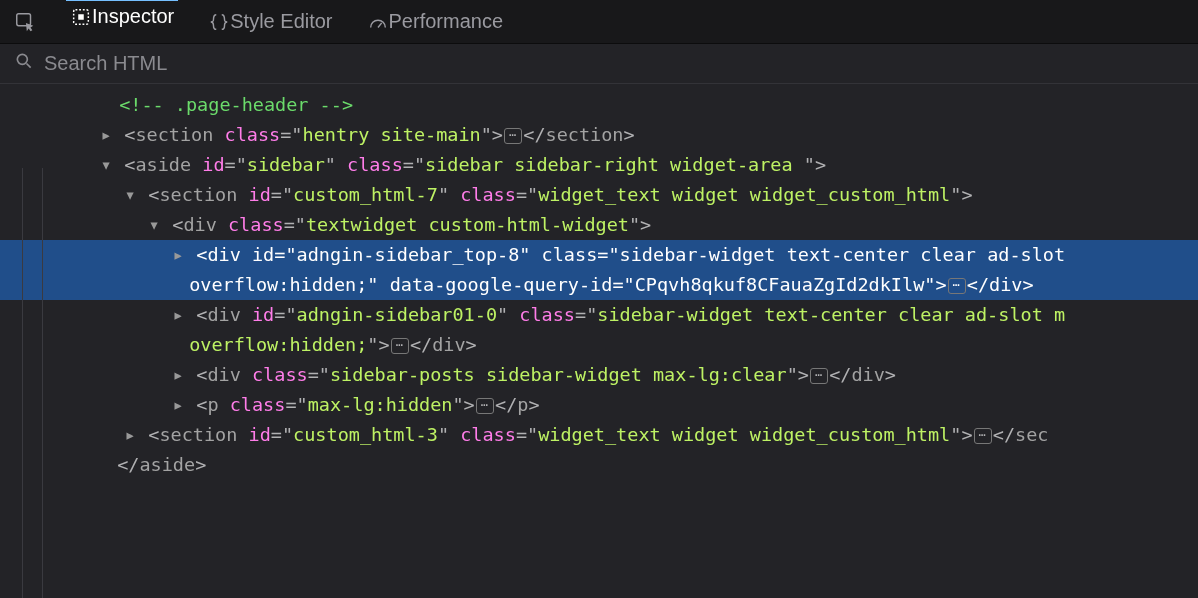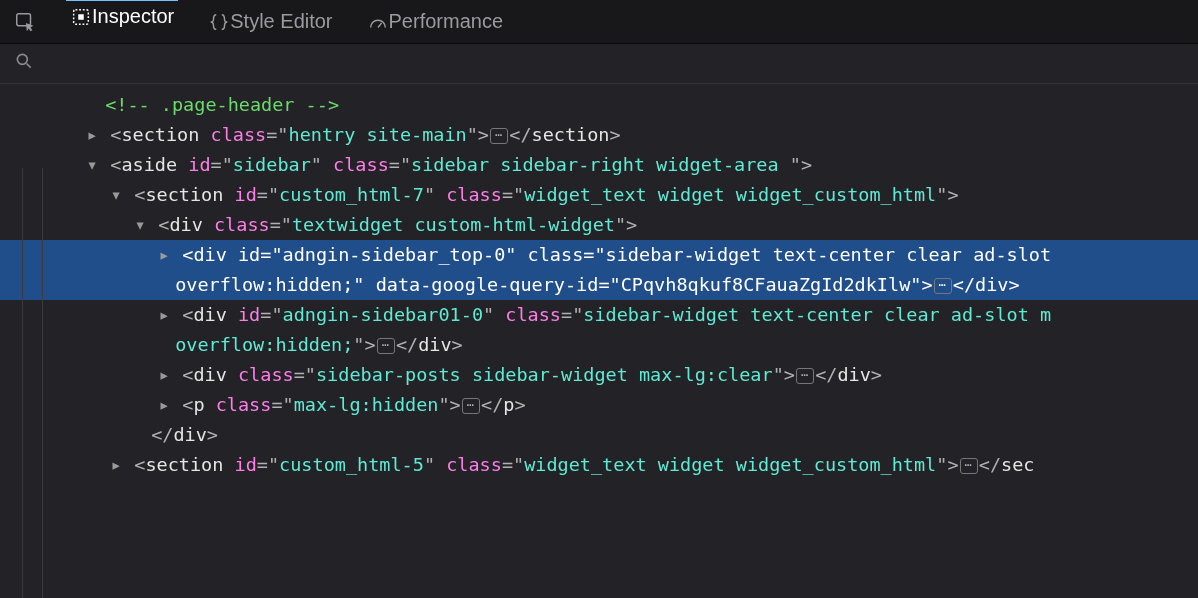--- a/index.html
+++ b/index.html
@@ -66,39 +66,39 @@
 
   .tree {
     padding-top: 6px;
     line-height: 30px;
     white-space: nowrap;
     font-family: Menlo, Consolas, monospace;
     font-size: 18.5px;
   }
   .row {
     display: block;
-    padding-left: 4px;
+    padding-left: 18px;
   }
   .row.selected {
     background: #204e8a;
     color: #fff;
   }
   .row.selected .tag, .row.selected .attr-name, .row.selected .attr-val, .row.selected .punc, .row.selected .ellipsis { color: #fff; }
   .twisty {
     display: inline-block;
     width: 14px;
     text-align: center;
     color: #999;
     cursor: pointer;
     user-select: none;
   }
   .punc { color: #b1b1b3; }
-  .tag { color: #e5e5e5; }
+  .tag { color: #a3a3a3; }
   .attr-name { color: #ff7de9; }
-  .attr-val { color: #5eead4; }
+  .attr-val { color: #bef264; }
   .comment { color: #6bdb6b; }
   .ellipsis {
     display: inline-block;
     border: 1px solid #777;
     border-radius: 3px;
     font-size: 12px;
     line-height: 12px;
     padding: 0 4px 2px;
     vertical-align: middle;
     color: #b1b1b3;
@@ -164,20 +164,21 @@
   </span>
 </div>
 
 <div class="searchbar">
   <span>
     <svg viewBox="0 0 24 24">
         <circle cx="10" cy="10" r="6"></circle>
         <path d="M15 15 l5 5"></path>
       </svg>
   </span>
+  <input type="text" placeholder="Search HTML" style="">
 </div>
 
 <div class="tree-wrap">
   <div class="guides">
     <div class="guide" style="left:22px"></div>
     <div class="guide" style="left:42px"></div>
   </div>
 
   <div class="tree">
 
@@ -213,21 +214,21 @@
       <span class="indent" style="width:118px"></span>
       <span class="twisty">▾</span>
       <span class="punc">&lt;</span><span class="tag">div</span>
       <span> </span><span class="attr-name">class</span><span class="punc">="</span><span class="attr-val">textwidget custom-html-widget</span><span class="punc">"&gt;</span>
     </div>
 
     <div class="row selected">
       <span class="indent" style="width:142px"></span>
       <span class="twisty">▸</span>
       <span class="punc">&lt;</span><span class="tag">div</span>
-      <span> </span><span class="attr-name">id</span><span class="punc">="</span><span class="attr-val">adngin-sidebar_top-0</span><span class="punc">"</span>
+      <span> </span><span class="attr-name">id</span><span class="punc">="</span><span class="attr-val">adngin-sidebar_top-8</span><span class="punc">"</span>
       <span> </span><span class="attr-name">class</span><span class="punc">="</span><span class="attr-val">sidebar-widget text-center clear ad-slot</span>
     </div>
     <div class="row selected">
       <span class="indent" style="width:160px"></span>
       <span class="attr-val">overflow:hidden;</span><span class="punc">"</span>
       <span> </span><span class="attr-name">data-google-query-id</span><span class="punc">="</span><span class="attr-val">CPqvh8qkuf8CFauaZgId2dkIlw</span><span class="punc">"&gt;</span><span class="ellipsis">⋯</span><span class="punc">&lt;/</span><span class="tag">div</span><span class="punc">&gt;</span>
     </div>
 
     <div class="row">
       <span class="indent" style="width:142px"></span>
@@ -248,30 +249,30 @@
       <span> </span><span class="attr-name">class</span><span class="punc">="</span><span class="attr-val">sidebar-posts sidebar-widget max-lg:clear</span><span class="punc">"&gt;</span><span class="ellipsis">⋯</span><span class="punc">&lt;/</span><span class="tag">div</span><span class="punc">&gt;</span>
     </div>
 
     <div class="row">
       <span class="indent" style="width:142px"></span>
       <span class="twisty">▸</span>
       <span class="punc">&lt;</span><span class="tag">p</span>
       <span> </span><span class="attr-name">class</span><span class="punc">="</span><span class="attr-val">max-lg:hidden</span><span class="punc">"&gt;</span><span class="ellipsis">⋯</span><span class="punc">&lt;/</span><span class="tag">p</span><span class="punc">&gt;</span>
     </div>
 
-    <div class="row">
-      <span class="indent" style="width:136px"></span>
-      <span class="punc">&lt;/</span><span class="tag">div</span><span class="punc">&gt;</span>
-    </div>
 
 
     <div class="row">
       <span class="indent" style="width:94px"></span>
       <span class="twisty">▸</span>
       <span class="punc">&lt;</span><span class="tag">section</span>
-      <span> </span><span class="attr-name">id</span><span class="punc">="</span><span class="attr-val">custom_html-5</span><span class="punc">"</span>
+      <span> </span><span class="attr-name">id</span><span class="punc">="</span><span class="attr-val">custom_html-3</span><span class="punc">"</span>
       <span> </span><span class="attr-name">class</span><span class="punc">="</span><span class="attr-val">widget_text widget widget_custom_html</span><span class="punc">"&gt;</span><span class="ellipsis">⋯</span><span class="punc">&lt;/</span><span class="tag">sec</span>
     </div>
 
+    <div class="row">
+      <span class="indent" style="width:88px"></span>
+      <span class="punc">&lt;/</span><span class="tag">aside</span><span class="punc">&gt;</span>
+    </div>
 
 
   </div>
 </div>
 
 </body></html>

